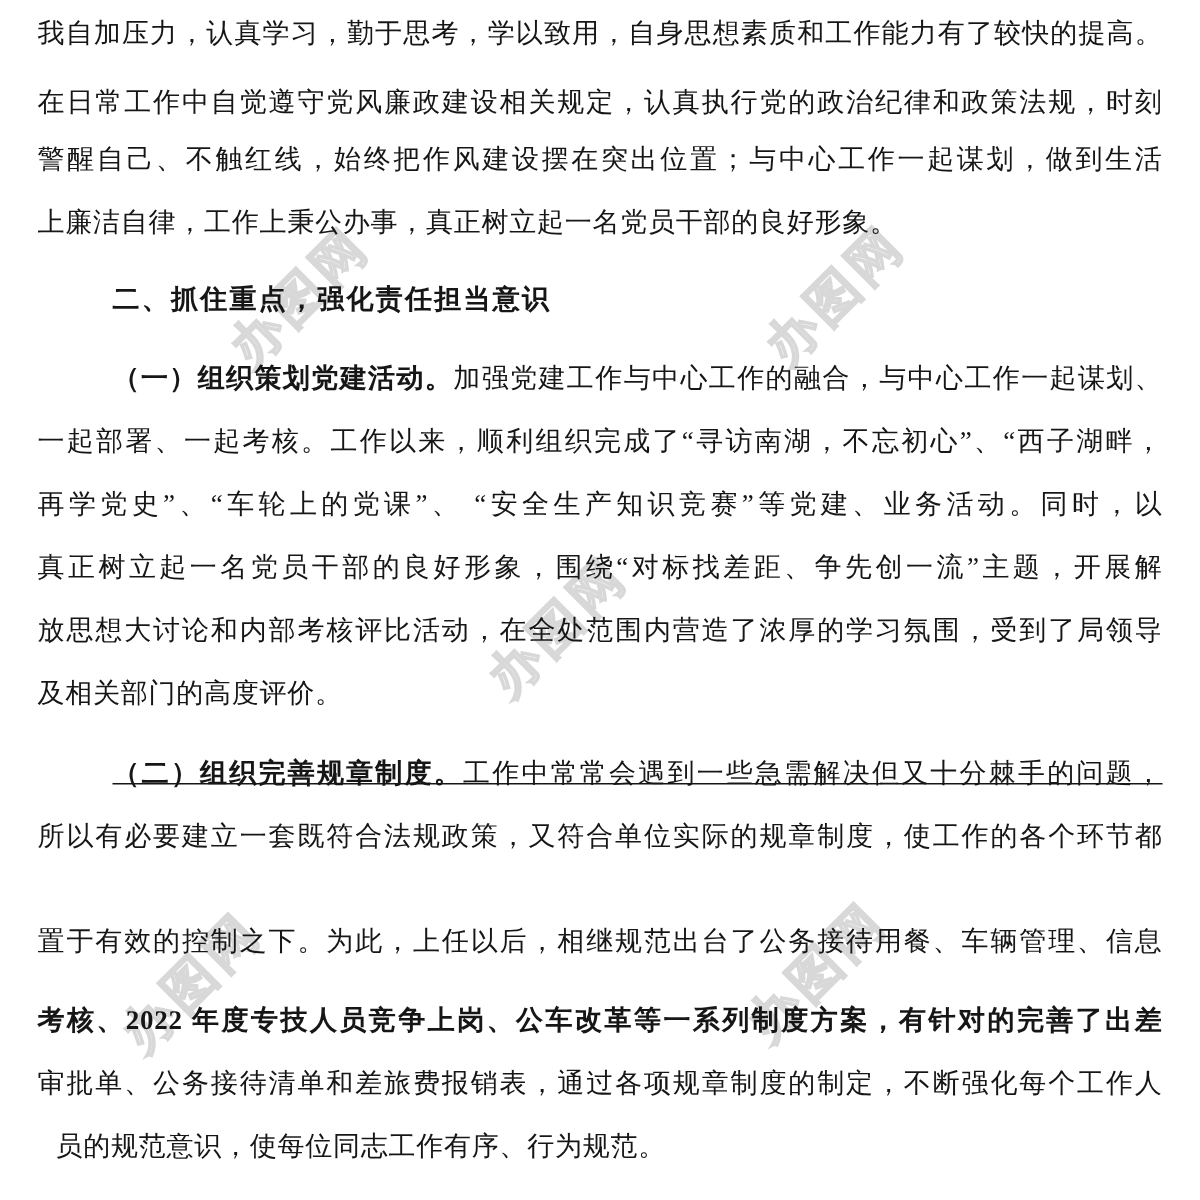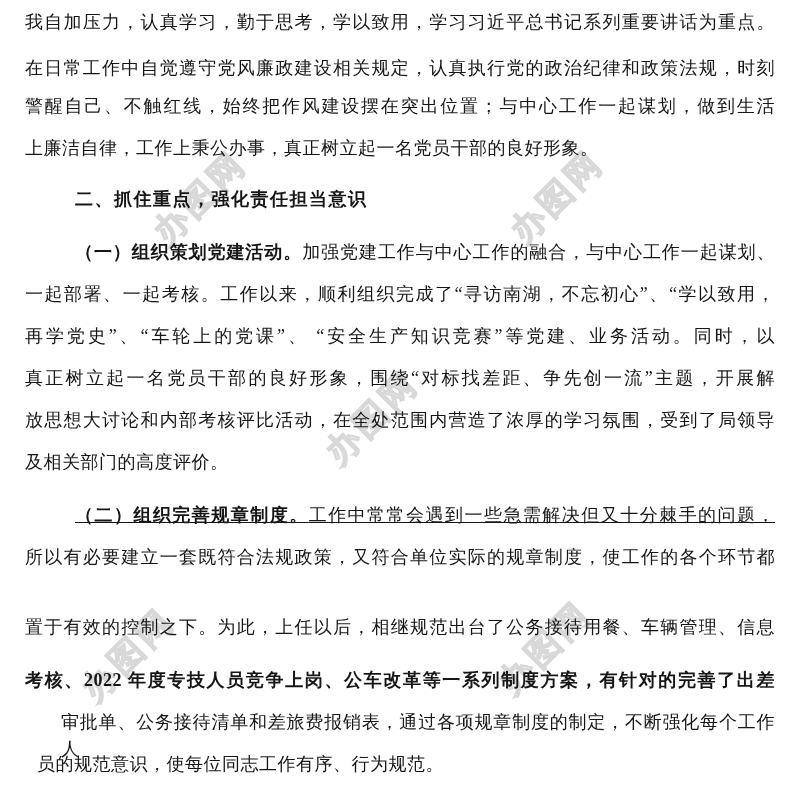--- a/index.html
+++ b/index.html
@@ -48,31 +48,31 @@
 
 <div class="page">
   <div id="wm-layer">
       <div class="watermark" style="left: 200px; top: 198px;">办图网</div>
       <div class="watermark" style="left: 557px; top: 197px;">办图网</div>
       <div class="watermark" style="left: 372px; top: 418px;">办图网</div>
       <div class="watermark" style="left: 128px; top: 655px;">办图网</div>
       <div class="watermark" style="left: 545px; top: 648px;">办图网</div>
     </div>
   <div id="text-layer">
-      <div class="line justify" style="top: 9px;"><span class="seg">我自加压力，认真学习，勤于思考，学以致用，学习习近平总书记系列重要讲话为重点。</span></div>
+      <div class="line justify" style="top: 9px;"><span class="seg">我自加压力，认真学习，勤于思考，学以致用，自身思想素质和工作能力有了较快的提高。</span></div>
       <div class="line justify" style="top: 55px;"><span class="seg">在日常工作中自觉遵守党风廉政建设相关规定，认真执行党的政治纪律和政策法规，时刻</span></div>
       <div class="line justify" style="top: 93px;"><span class="seg">警醒自己、不触红线，始终把作风建设摆在突出位置；与中心工作一起谋划，做到生活</span></div>
       <div class="line left" style="top: 135px;"><span class="seg">上廉洁自律，工作上秉公办事，真正树立起一名党员干部的良好形象。</span></div>
       <div class="line left indent heading" style="top: 186px;"><span class="seg-bold">二、抓住重点，强化责任担当意识</span></div>
       <div class="line justify indent" style="top: 239px;"><span class="seg-bold">（一）组织策划党建活动。</span><span class="seg">加强党建工作与中心工作的融合，与中心工作一起谋划、</span></div>
-      <div class="line justify" style="top: 281px;"><span class="seg">一起部署、一起考核。工作以来，顺利组织完成了“寻访南湖，不忘初心”、“学以致用，</span></div>
+      <div class="line justify" style="top: 281px;"><span class="seg">一起部署、一起考核。工作以来，顺利组织完成了“寻访南湖，不忘初心”、“西子湖畔，</span></div>
       <div class="line justify" style="top: 323px;"><span class="seg">再学党史”、“车轮上的党课”、 “安全生产知识竞赛”等党建、业务活动。同时，以</span></div>
       <div class="line justify" style="top: 365px;"><span class="seg">真正树立起一名党员干部的良好形象，围绕“对标找差距、争先创一流”主题，开展解</span></div>
       <div class="line justify" style="top: 407px;"><span class="seg">放思想大讨论和内部考核评比活动，在全处范围内营造了浓厚的学习氛围，受到了局领导</span></div>
       <div class="line left" style="top: 449px;"><span class="seg">及相关部门的高度评价。</span></div>
       <div class="line justify indent" style="top: 502px; text-decoration: underline;"><span class="seg-bold">（二）组织完善规章制度。</span><span class="seg">工作中常常会遇到一些急需解决但又十分棘手的问题，</span></div>
       <div class="line justify" style="top: 544px;"><span class="seg">所以有必要建立一套既符合法规政策，又符合单位实际的规章制度，使工作的各个环节都</span></div>
       <div class="line justify" style="top: 614px;"><span class="seg">置于有效的控制之下。为此，上任以后，相继规范出台了公务接待用餐、车辆管理、信息</span></div>
       <div class="line justify" style="top: 667px; font-weight: bold;"><span class="seg">考核、2022 年度专技人员竞争上岗、公车改革等一系列制度方案，有针对的完善了出差</span></div>
-      <div class="line justify" style="top: 709px; margin-left: 36px;"><span class="seg">审批单、公务接待清单和差旅费报销表，通过各项规章制度的制定，不断强化每个工作人</span></div>
+      <div class="line justify" style="top: 709px;"><span class="seg">审批单、公务接待清单和差旅费报销表，通过各项规章制度的制定，不断强化每个工作人</span></div>
       <div class="line left" style="top: 751px; margin-left: 12px;"><span class="seg">员的规范意识，使每位同志工作有序、行为规范。</span></div>
     </div>
 </div>
 
 </body></html>

